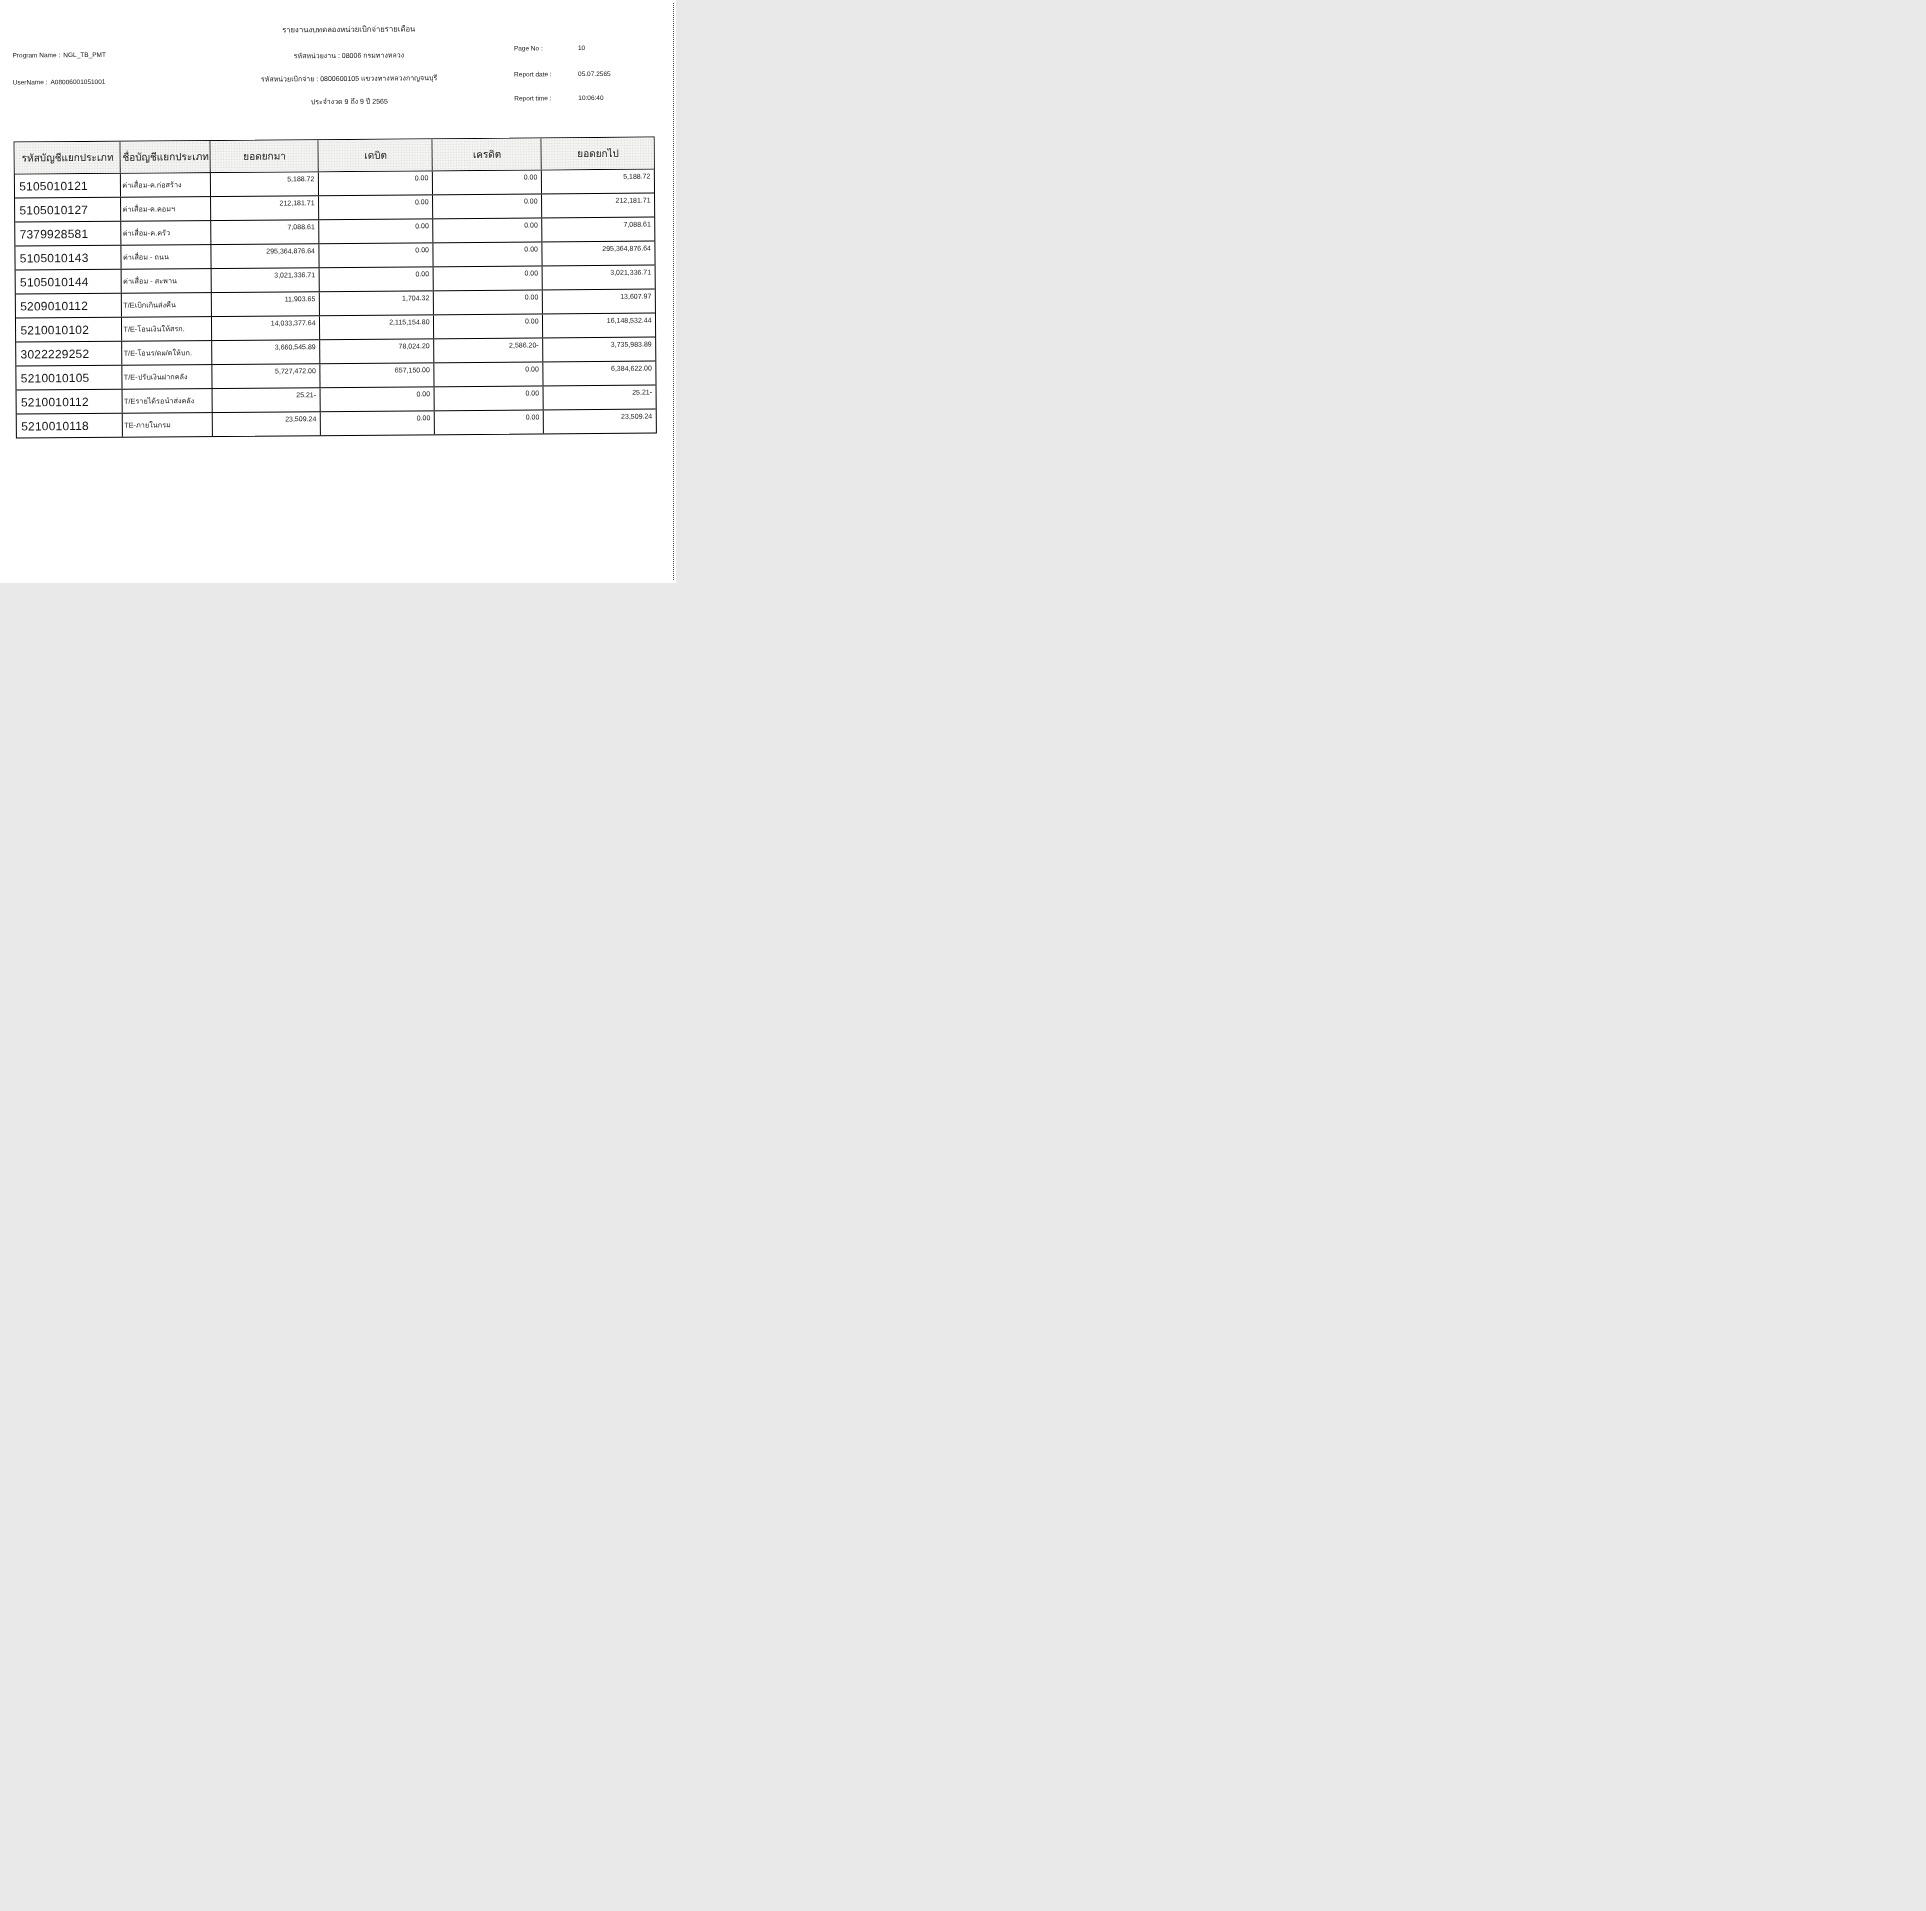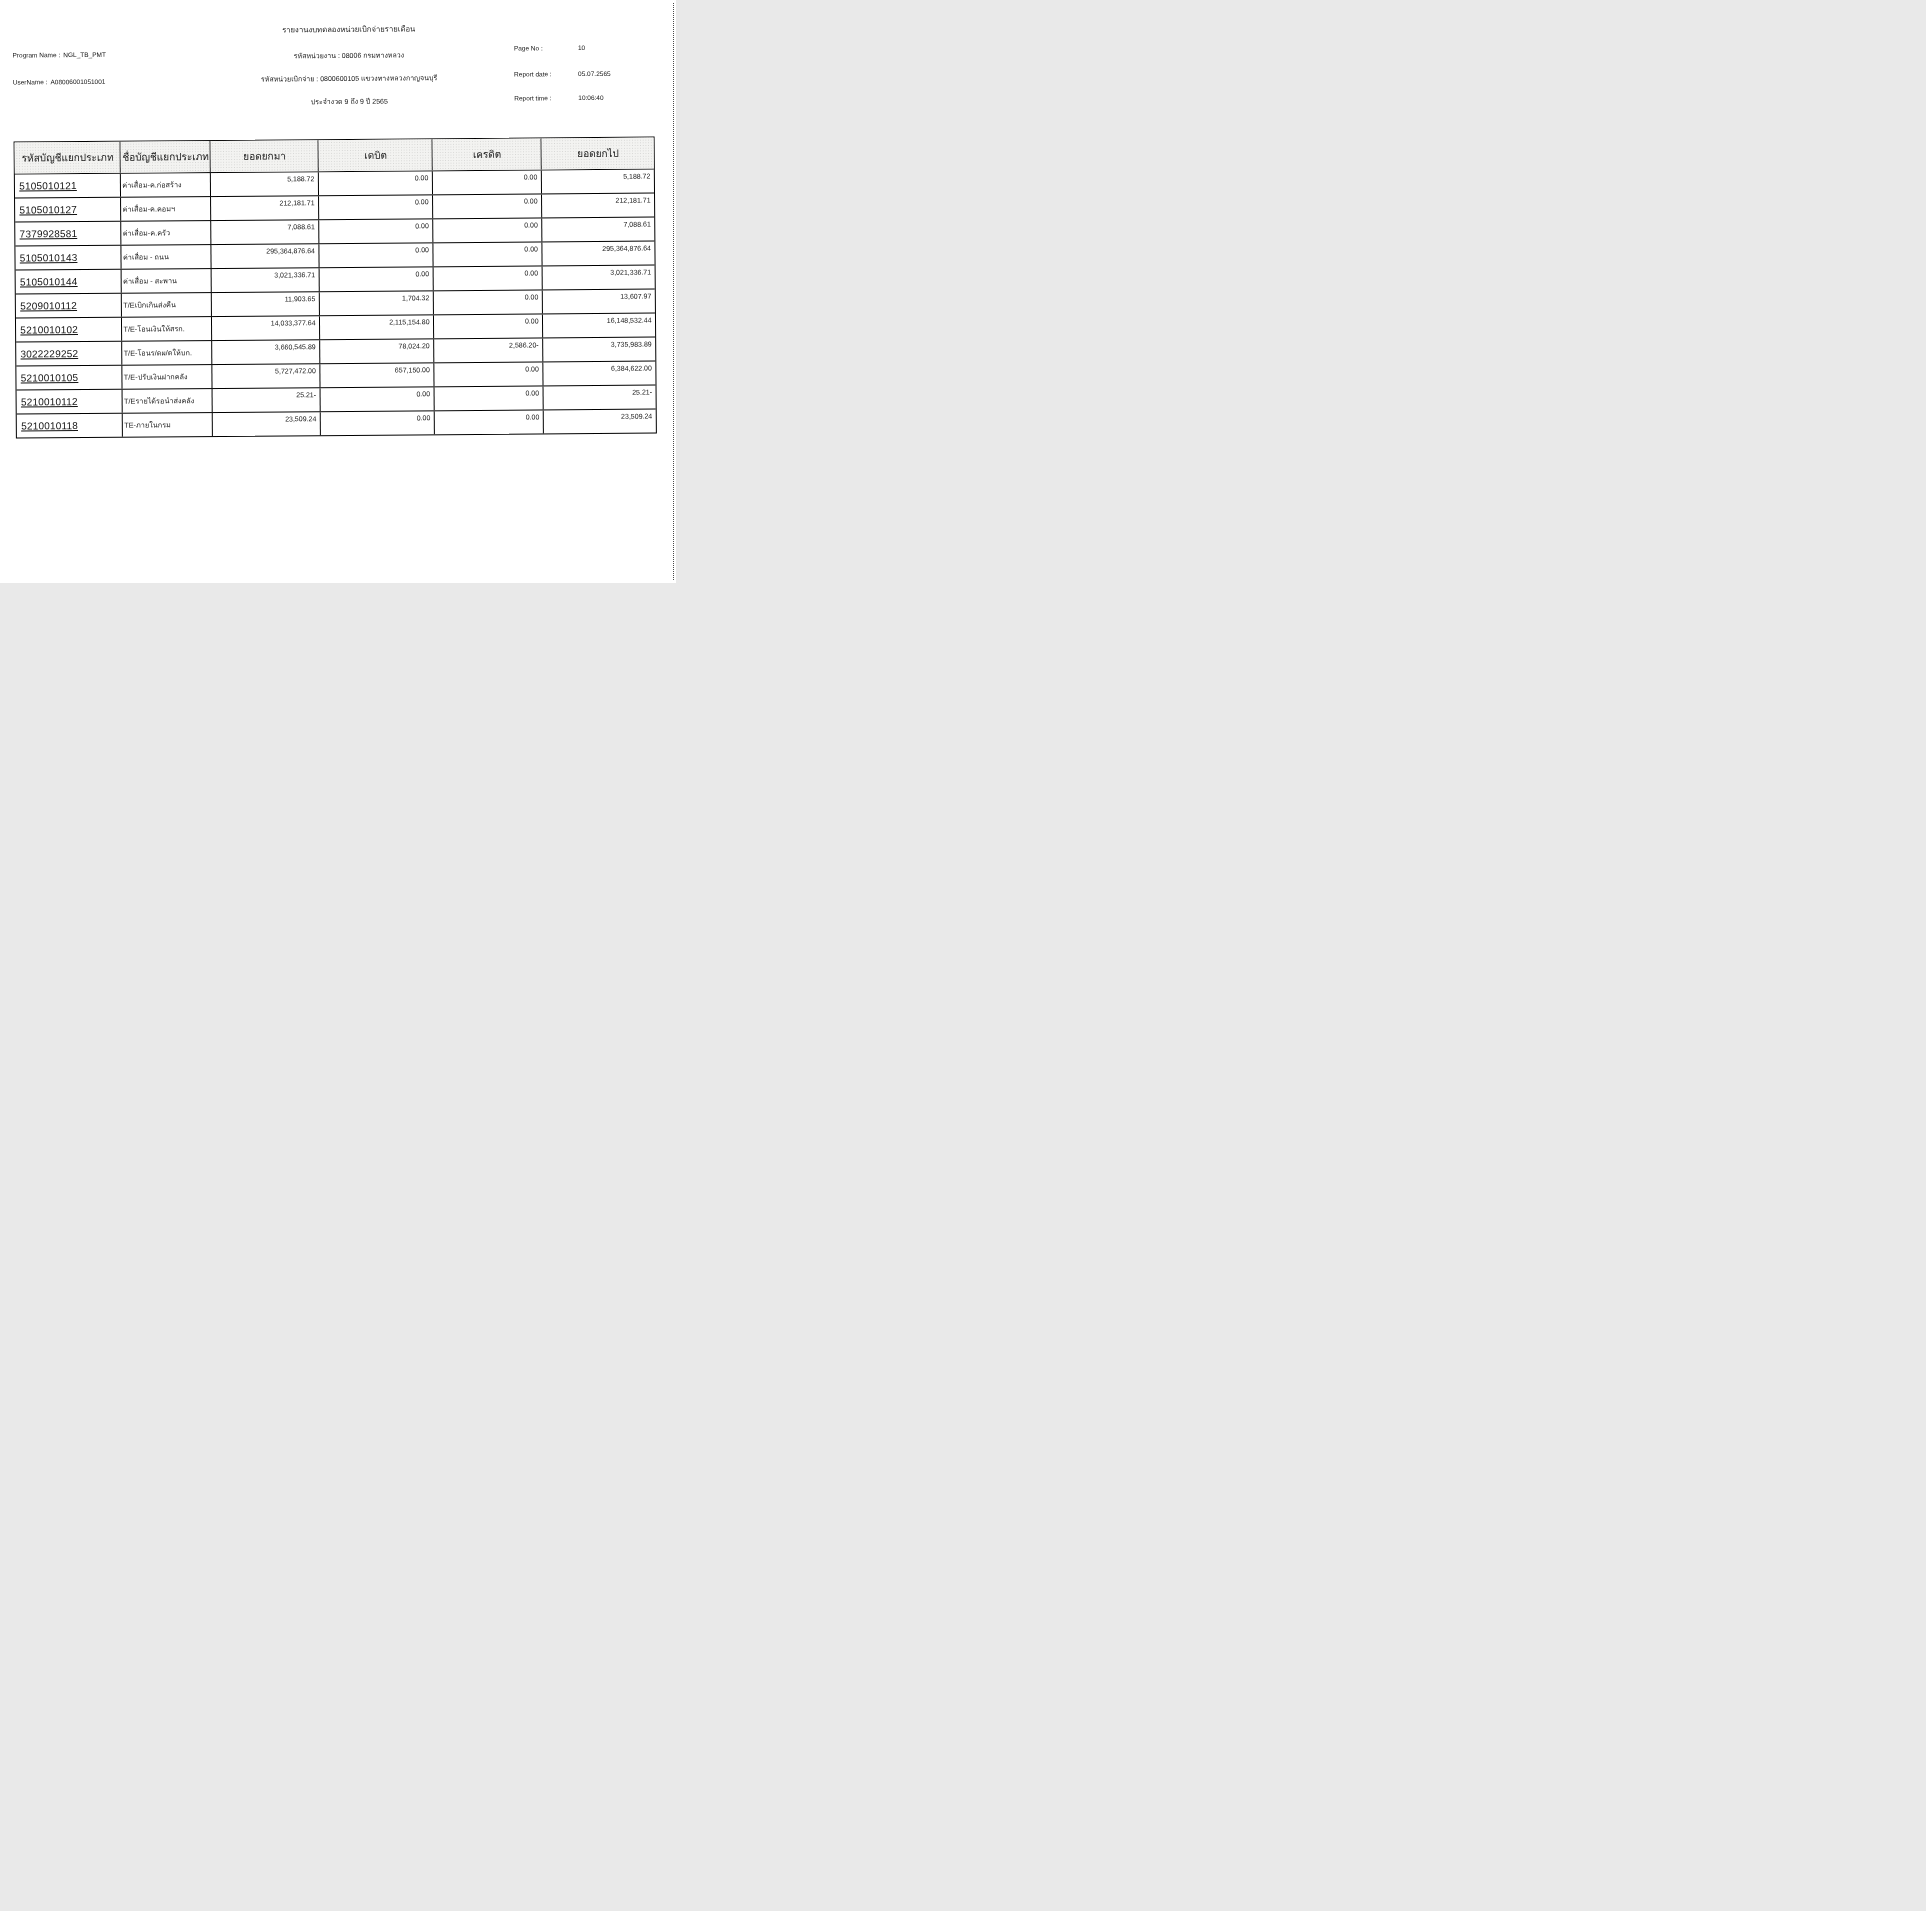--- a/index.html
+++ b/index.html
@@ -49,21 +49,21 @@
   .hcell{
     justify-content:center;align-items:center;
     font-size:10px;
     background-color:#f3f3f1;
     background-image:
       radial-gradient(rgba(0,0,0,0.20) 0.4px, transparent 0.5px),
       radial-gradient(rgba(0,0,0,0.13) 0.4px, transparent 0.5px);
     background-size:1.9px 1.9px,2.7px 2.7px;
     background-position:0 0,0.8px 1.2px;
   }
-  .code{align-items:center;padding-left:3.9px;font-size:10px;letter-spacing:0.2px;text-decoration:underline;}
+  .code{align-items:center;padding-left:3.9px;font-size:12px;letter-spacing:0.2px;}
   .name{align-items:center;padding-left:1px;font-size:7.3px;}
   .amt{justify-content:flex-end;align-items:flex-start;padding:3.1px 3.9px 0 0;font-size:7px;}
 
   .perforation{
     position:absolute;top:3.1px;bottom:3.1px;right:2.3px;width:0;
     border-right:0.8px dotted #4a4a4a;
   }
 </style>
 </head>
 <body>

